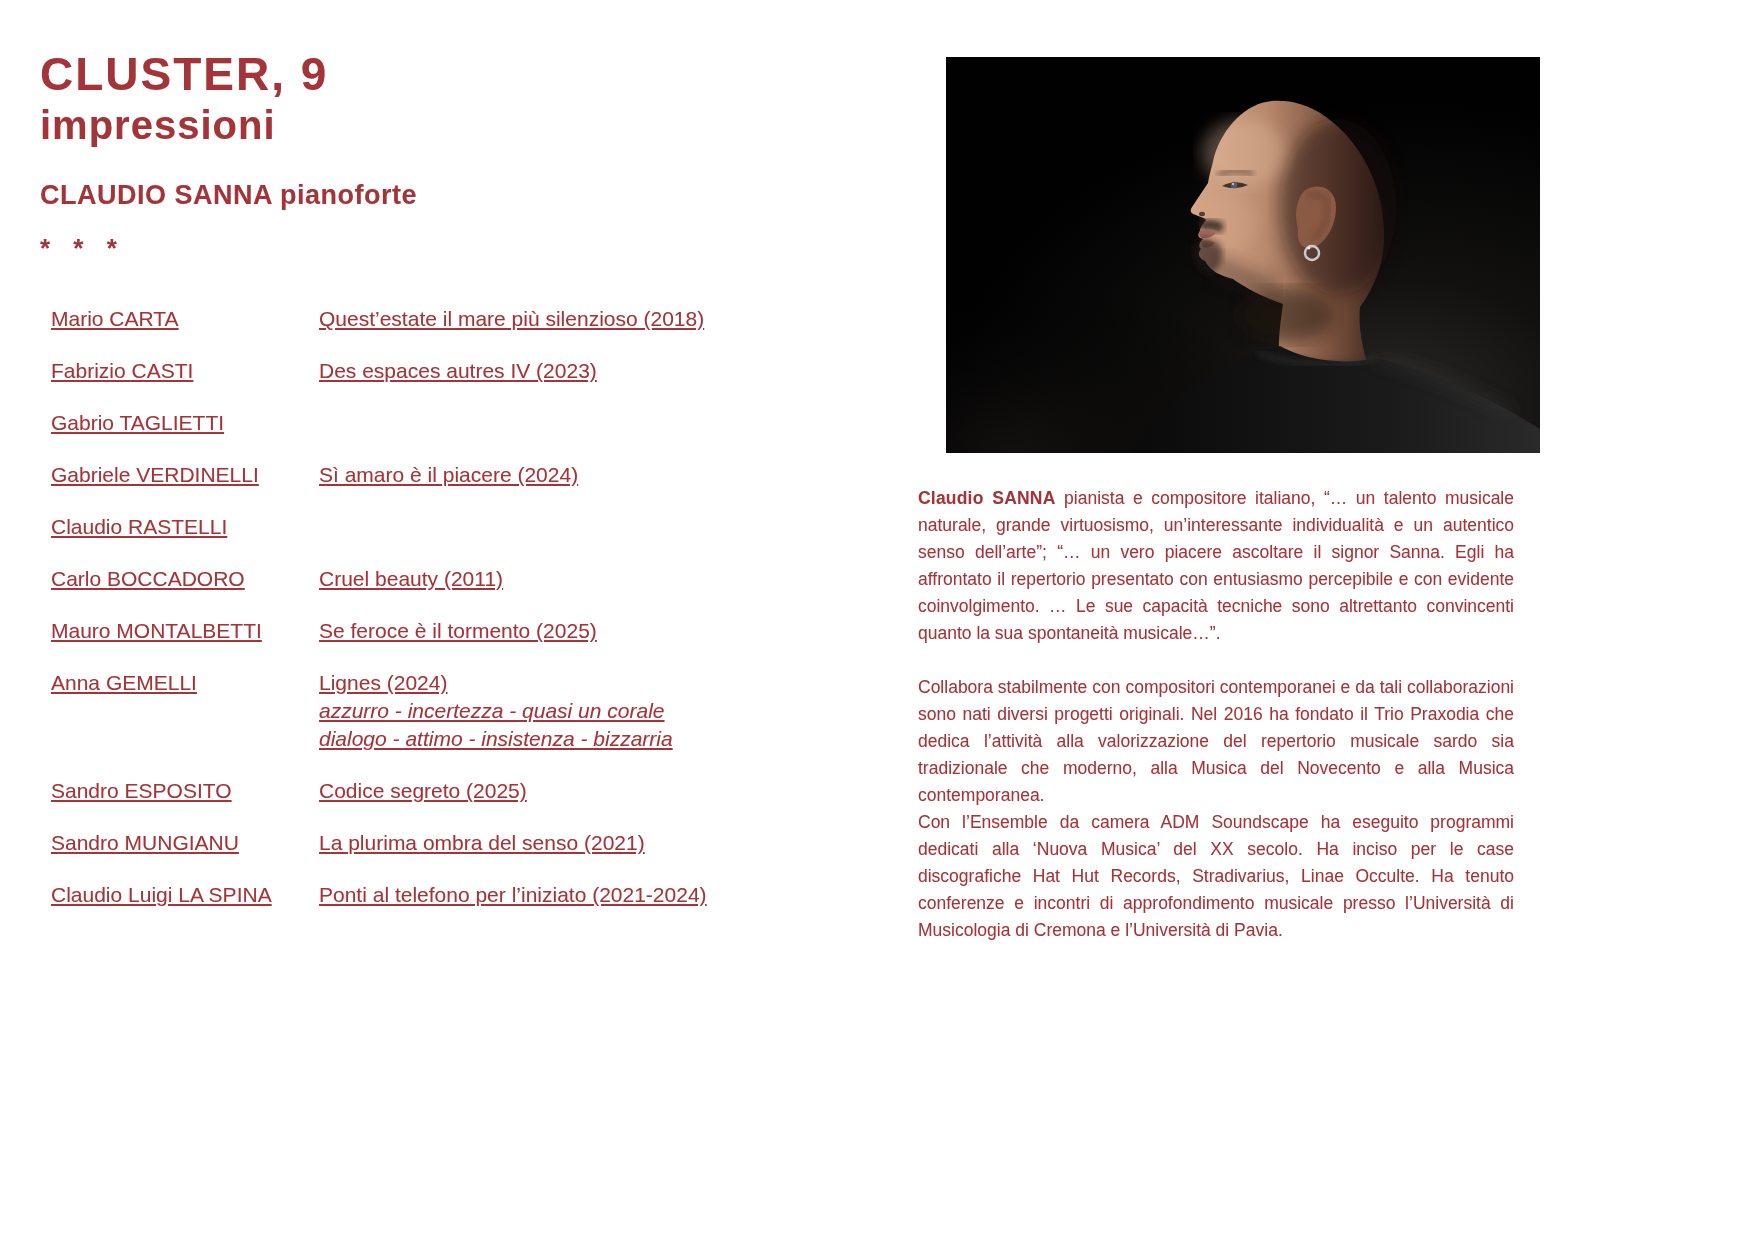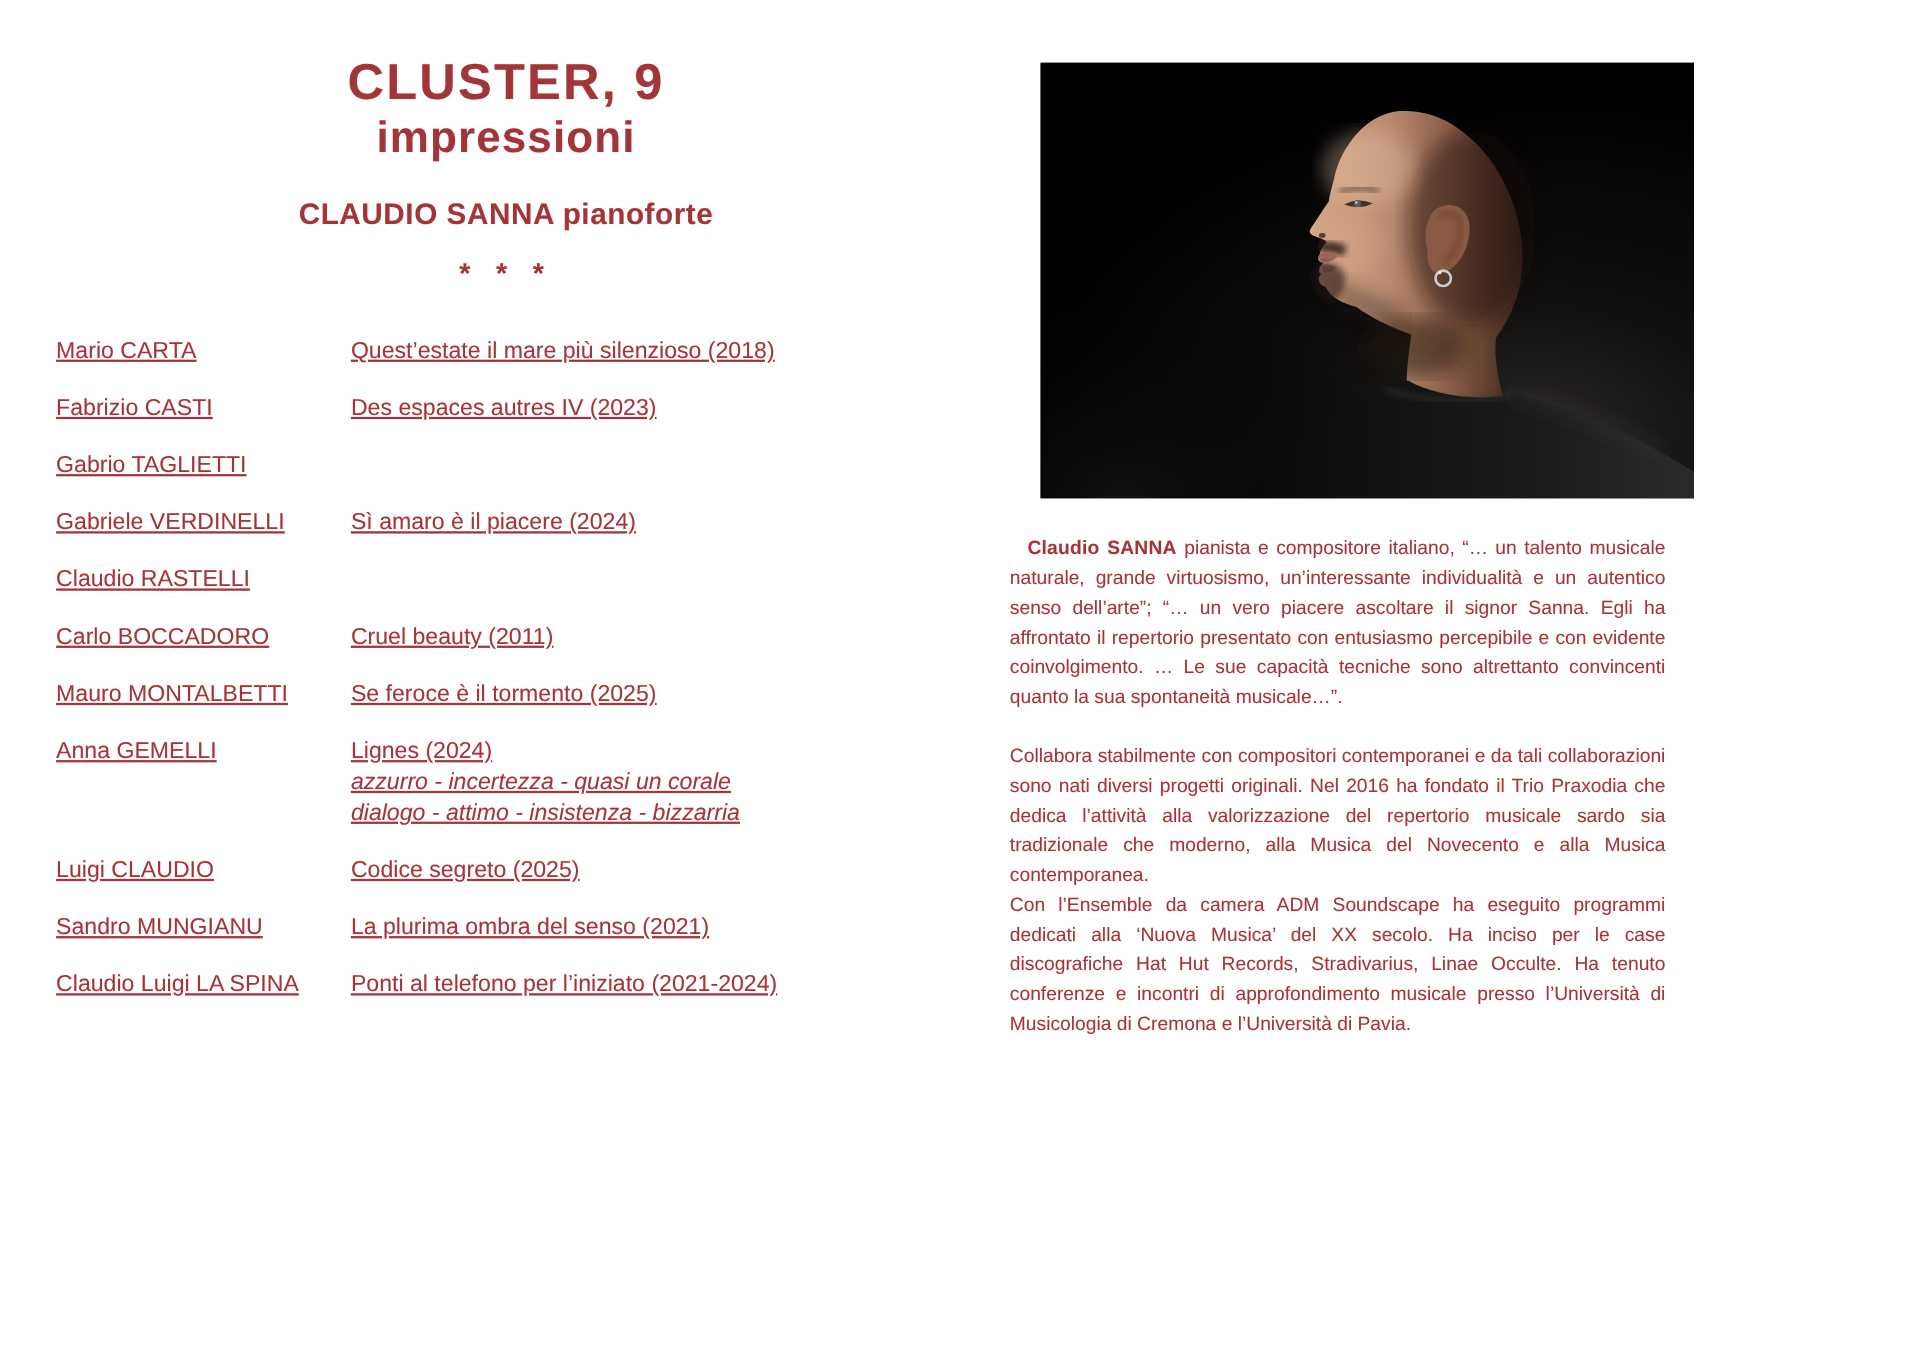--- a/index.html
+++ b/index.html
@@ -9,21 +9,21 @@
     width:1754px; height:1241px;
     background:#ffffff;
     font-family:"Liberation Sans", sans-serif;
     color:var(--accent);
     overflow:hidden;
   }
 
   
   .header{
     position:absolute; left:40px; top:50px; width:840px;
-    text-align:center; line-height:1.08;
+    line-height:1.08;
     text-shadow:0 0 1px rgba(222,150,150,.45);
   }
   .title-line1{ font-size:46px; letter-spacing:2px; font-weight:600; }
   .title-line2{ font-size:40px; letter-spacing:1px; font-weight:600; margin-top:4px; }
   .subtitle{ font-size:27px; margin-top:34px; letter-spacing:.5px; font-weight:700; }
   .stars{ font-size:26px; margin-top:24px; letter-spacing:8px; font-weight:600; }
 
   
   .program{
     position:absolute; left:51px; top:305px; width:740px;
@@ -45,21 +45,21 @@
 
   
   .bio{
     position:absolute; left:918px; top:485px; width:596px;
     font-size:17.5px; line-height:27px;
     text-align:justify;
     text-shadow:0 0 1px rgba(222,150,150,.4);
   }
   .bio p{ margin:0; }
   .bio .p-lead{ margin-bottom:27px; }
-  .lead-name{ font-weight:bold; letter-spacing:.2px;margin-left:16px; }
+  .lead-name{ font-weight:bold; letter-spacing:.2px; }
 </style>
 </head>
 <body>
 
 <div class="page">
 
   <div class="header">
     <div class="title-line1">CLUSTER, 9</div>
     <div class="title-line2">impressioni</div>
     <div class="subtitle">CLAUDIO SANNA pianoforte</div>
@@ -95,21 +95,21 @@
     </div>
     <div class="program-row">
       <div class="composer">Anna GEMELLI</div>
       <div class="piece">
         <div>Lignes (2024)</div>
         <div class="movements">azzurro - incertezza - quasi un corale</div>
         <div class="movements">dialogo - attimo - insistenza - bizzarria</div>
       </div>
     </div>
     <div class="program-row">
-      <div class="composer">Luigi CLAUDIO</div>
+      <div class="composer">Sandro ESPOSITO</div>
       <div class="piece">Codice segreto (2025)</div>
     </div>
     <div class="program-row">
       <div class="composer">Sandro MUNGIANU</div>
       <div class="piece">La plurima ombra del senso (2021)</div>
     </div>
     <div class="program-row">
       <div class="composer">Claudio Luigi LA SPINA</div>
       <div class="piece">Ponti al telefono per l’iniziato (2021-2024)</div>
     </div>

